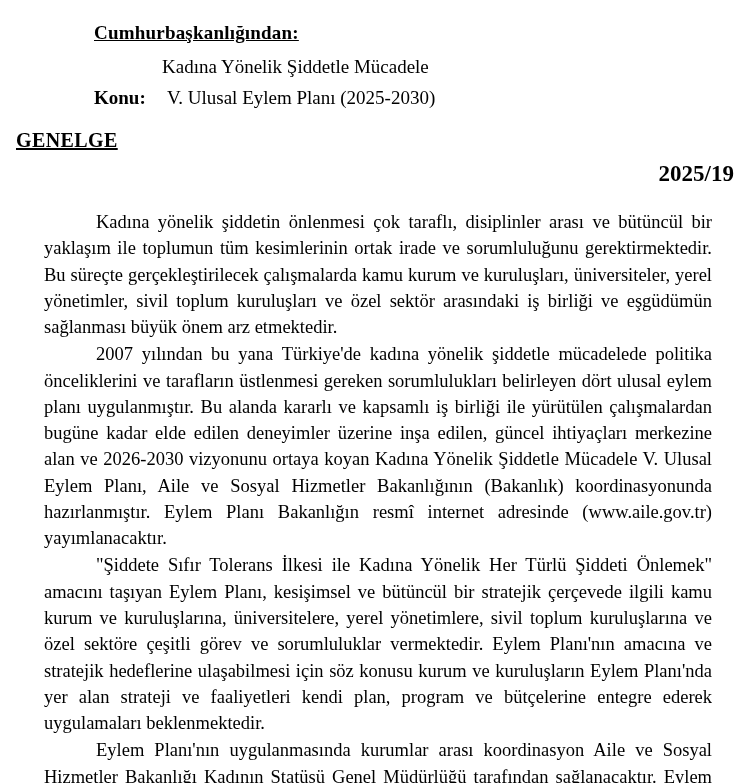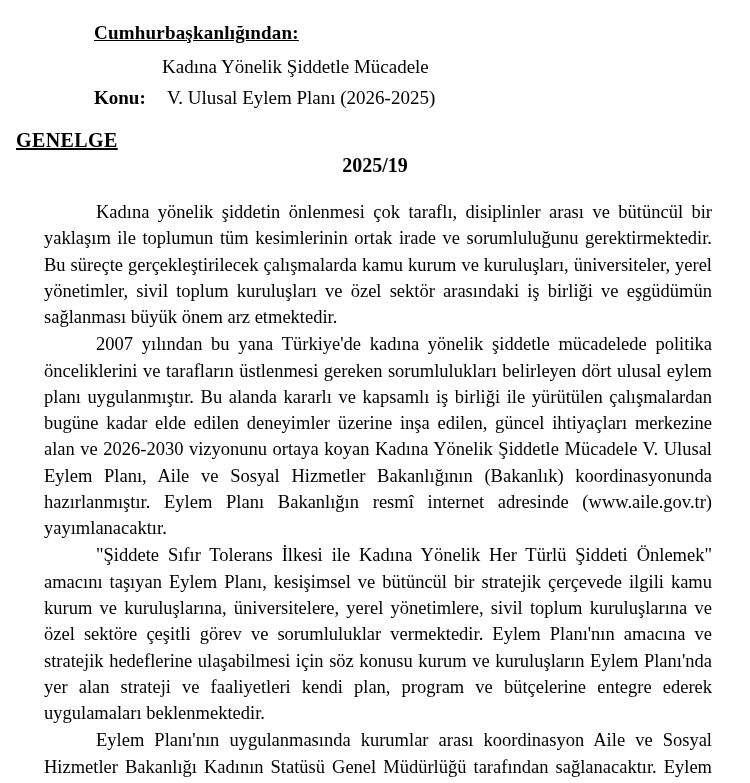--- a/index.html
+++ b/index.html
@@ -52,24 +52,24 @@
   }
   .doc-type {
     text-align: left;
     font-size: 20px;
     font-weight: bold;
     text-decoration: underline;
     margin-top: 20px;
     letter-spacing: 0.4px;
   }
   .doc-number {
-    text-align: center;
-    font-size: 20px;
+    text-align: right;
+    font-size: 23px;
     font-weight: bold;
-    margin-top: 2px;
+    margin-top: 9px;
   }
   .body-text {
     margin-top: 22px;
     padding-left: 28px;
     padding-right: 22px;
   }
   .body-text p {
     margin: 17px 0 0 0;
     font-size: 18.5px;
     line-height: 1.42;
@@ -86,21 +86,21 @@
 
 <div class="page">
 
   <div class="header-block">
     <div class="issuer">Cumhurbaşkanlığından:</div>
 
     <div class="subject-row">
       <div class="subject-label">Konu:</div>
       <div class="subject-lines">
         <div class="subject-line-1">Kadına Yönelik Şiddetle Mücadele</div>
-        <div class="subject-line-2">V. Ulusal Eylem Planı (2026-2025)</div>
+        <div class="subject-line-2">V. Ulusal Eylem Planı (2025-2030)</div>
       </div>
     </div>
 
     <div class="doc-type">GENELGE</div>
     <div class="doc-number">2025/19</div>
   </div>
 
   <div class="body-text">
     <p>Kadına yönelik şiddetin önlenmesi çok taraflı, disiplinler arası ve bütüncül bir yaklaşım ile toplumun tüm kesimlerinin ortak irade ve sorumluluğunu gerektirmektedir. Bu süreçte gerçekleştirilecek çalışmalarda kamu kurum ve kuruluşları, üniversiteler, yerel yönetimler, sivil toplum kuruluşları ve özel sektör arasındaki iş birliği ve eşgüdümün sağlanması büyük önem arz etmektedir.</p>
     <p>2007 yılından bu yana Türkiye'de kadına yönelik şiddetle mücadelede politika önceliklerini ve tarafların üstlenmesi gereken sorumlulukları belirleyen dört ulusal eylem planı uygulanmıştır. Bu alanda kararlı ve kapsamlı iş birliği ile yürütülen çalışmalardan bugüne kadar elde edilen deneyimler üzerine inşa edilen, güncel ihtiyaçları merkezine alan ve 2026-2030 vizyonunu ortaya koyan Kadına Yönelik Şiddetle Mücadele V. Ulusal Eylem Planı, Aile ve Sosyal Hizmetler Bakanlığının (Bakanlık) koordinasyonunda hazırlanmıştır. Eylem Planı Bakanlığın resmî internet adresinde (www.aile.gov.tr) yayımlanacaktır.</p>

